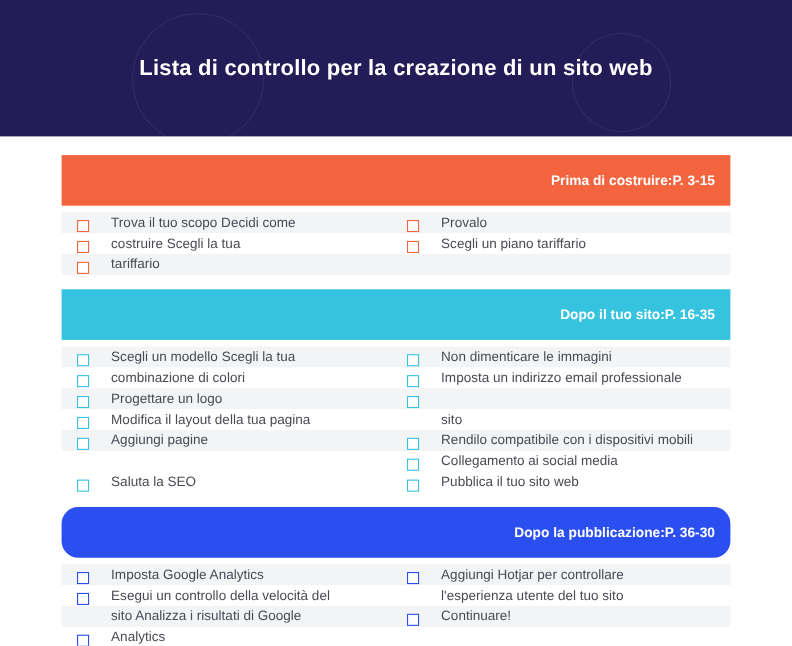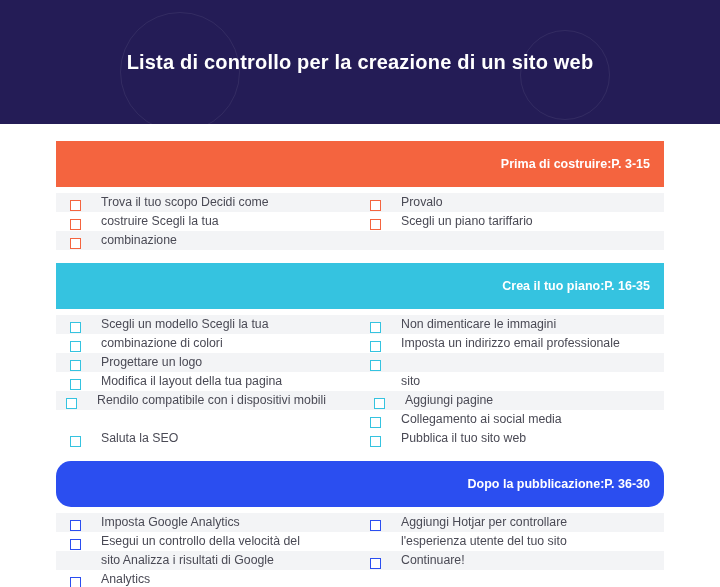--- a/index.html
+++ b/index.html
@@ -138,29 +138,29 @@
                 <span class="label">costruire Scegli la tua</span>
               </div>
               <div class="cell right">
                 <span class="box"></span>
                 <span class="label">Scegli un piano tariffario</span>
               </div>
             </div>
             <div class="row alt">
               <div class="cell left">
                 <span class="box"></span>
-                <span class="label">combinazione</span>
+                <span class="label">tariffario</span>
               </div>
             </div>
           </div>
           <div class="spacer-12"></div>
         </div>
         <div class="section">
           <div class="section-bar" style="background: rgb(53, 195, 224);">
-            <span>Crea il tuo piano:</span>
+            <span>Dopo il tuo sito:</span>
             <span class="pages">P. 16-35</span>
           </div>
           <div class="spacer-6"></div>
           <div class="rows">
             <div class="row alt">
               <div class="cell left">
                 <span class="box cyan"></span>
                 <span class="label">Scegli un modello Scegli la tua</span>
               </div>
               <div class="cell right">
@@ -191,27 +191,27 @@
               <div class="cell left">
                 <span class="box cyan"></span>
                 <span class="label">Modifica il layout della tua pagina</span>
               </div>
               <div class="cell right">
                 <span class="box cyan hidden"></span>
                 <span class="label">sito</span>
               </div>
             </div>
             <div class="row alt">
+              <div class="cell left">
+                <span class="box cyan"></span>
+                <span class="label">Aggiungi pagine</span>
+              </div>
               <div class="cell right">
                 <span class="box cyan"></span>
                 <span class="label">Rendilo compatibile con i dispositivi mobili</span>
-              </div>
-              <div class="cell left">
-                <span class="box cyan"></span>
-                <span class="label">Aggiungi pagine</span>
               </div>
             </div>
             <div class="row">
               <div class="cell left">
                 <span class="box cyan hidden"></span>
                 <span class="label"></span>
               </div>
               <div class="cell right">
                 <span class="box cyan"></span>
                 <span class="label">Collegamento ai social media</span>

